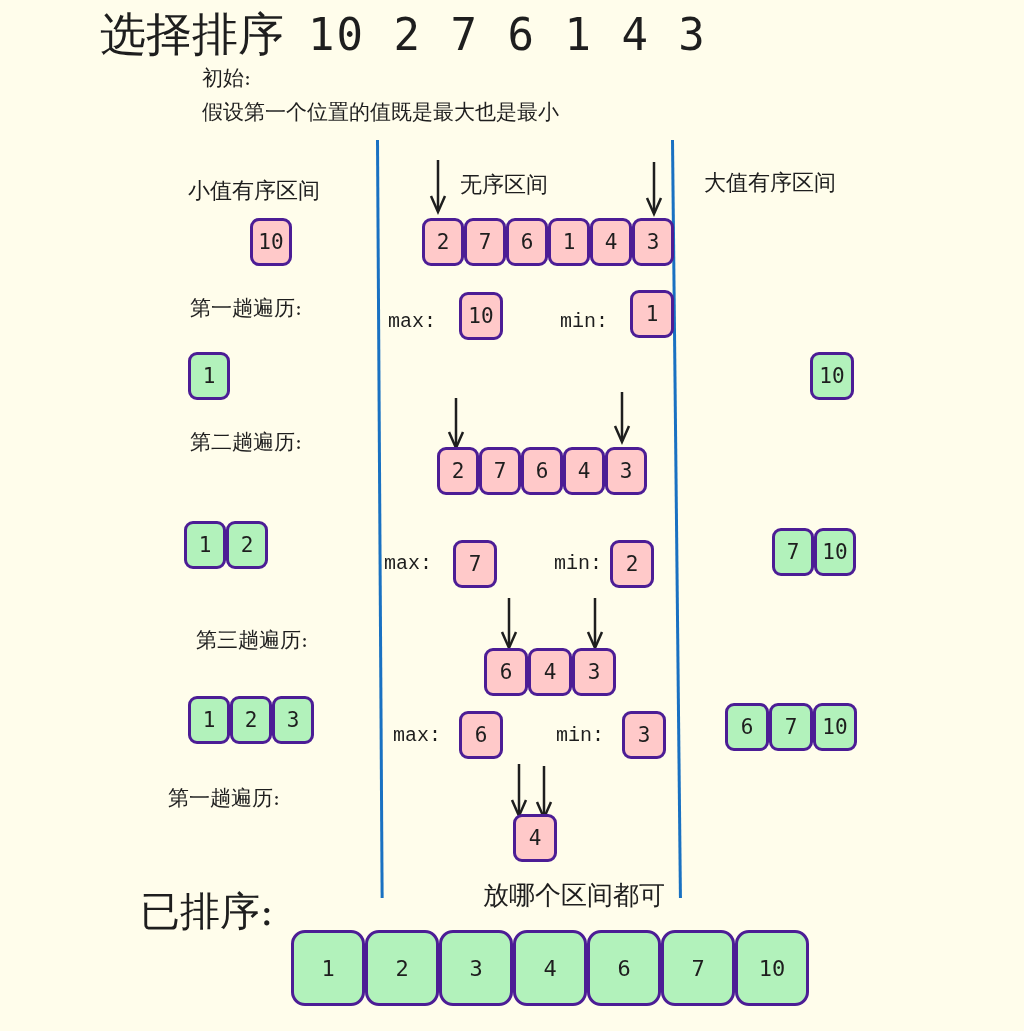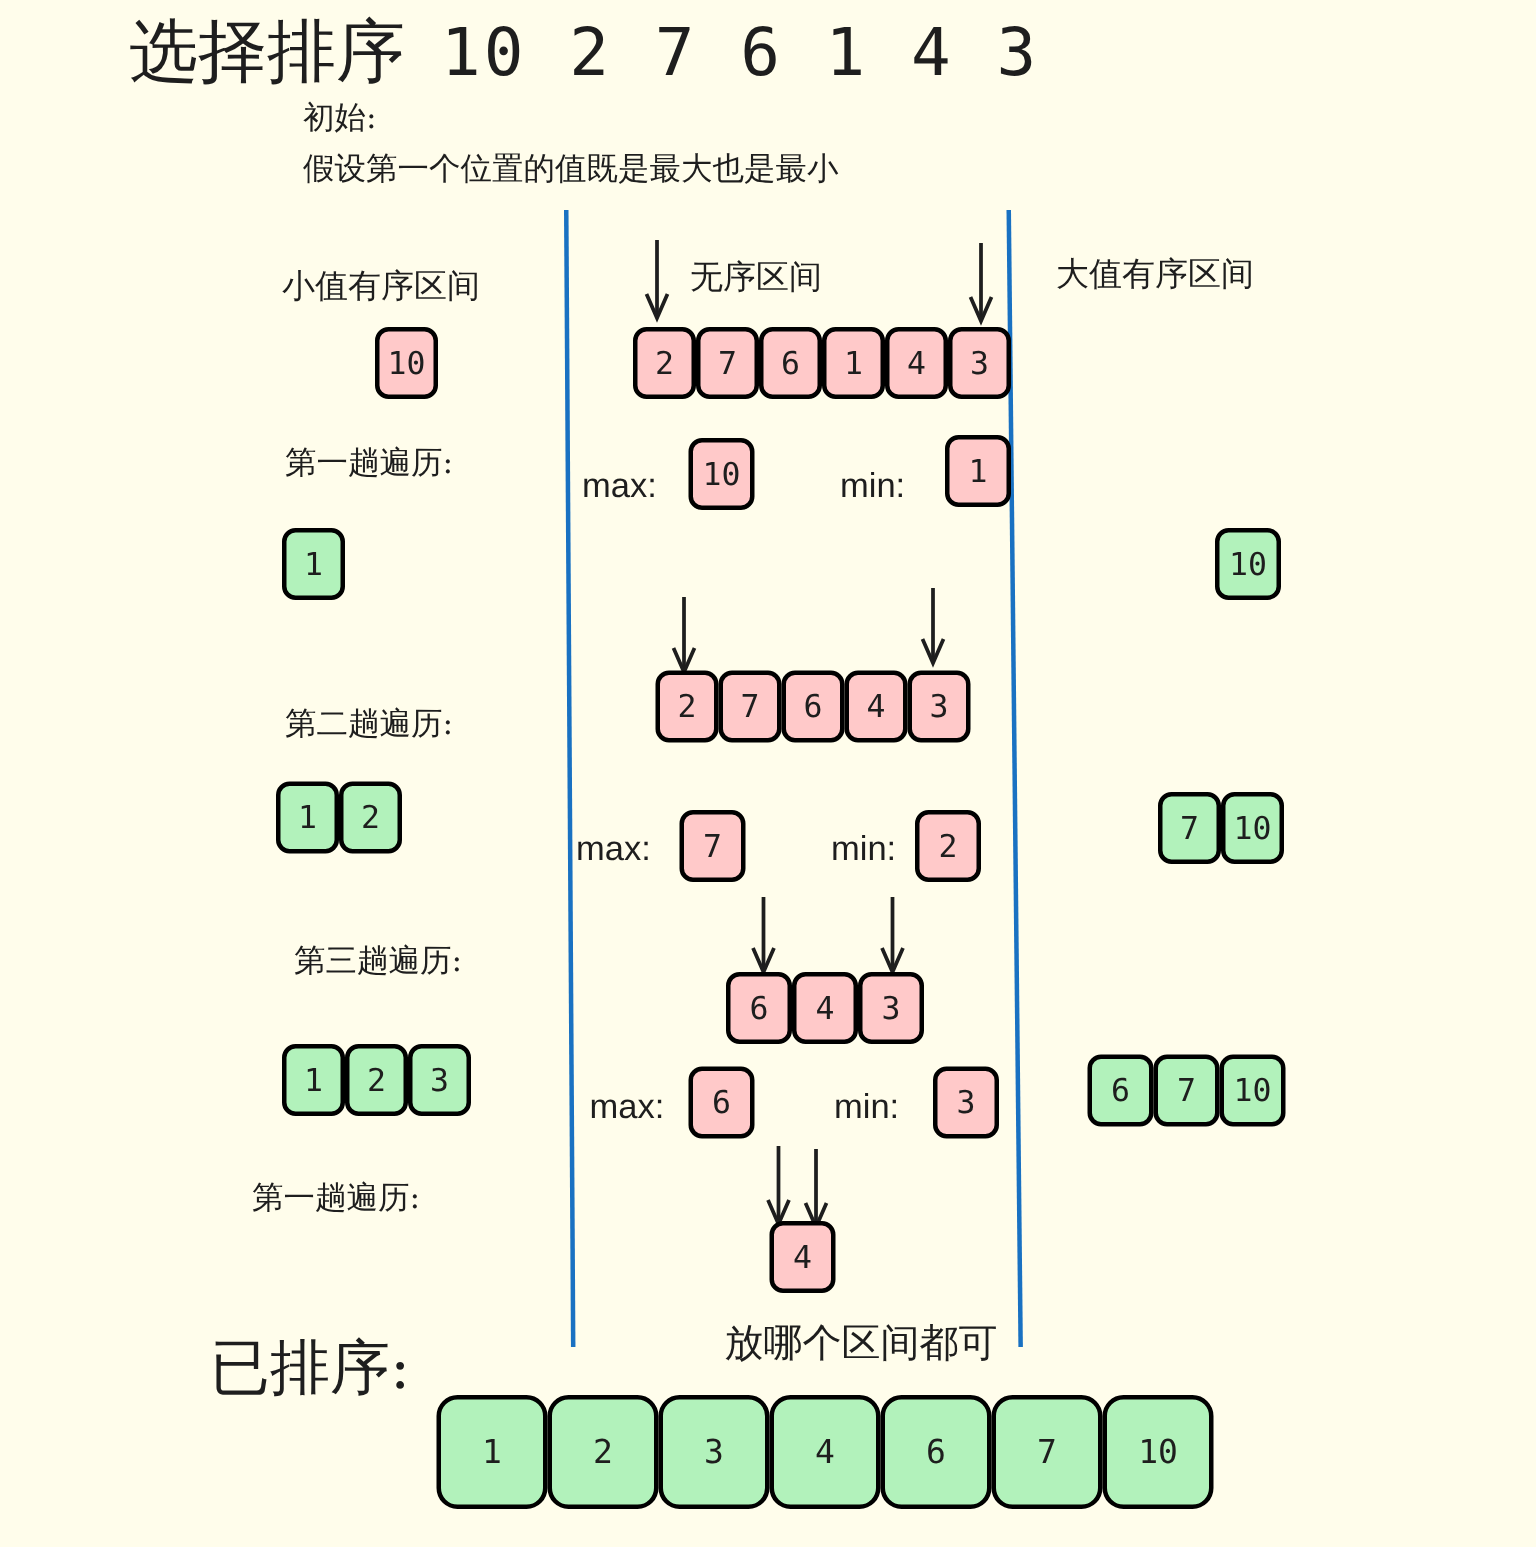--- a/index.html
+++ b/index.html
@@ -3,32 +3,32 @@
 <meta charset="utf-8">
 <style>
   html, body { margin:0; padding:0; }
   body {
     width:1024px; height:1031px; position:relative; overflow:hidden;
     background:#fffdeb;
     font-family:"DejaVu Sans", sans-serif; color:#1e1e1e;
   }
   .abs { position:absolute; }
   .cn { font-family:"DejaVu Serif", serif; color:#1e1e1e; white-space:nowrap; }
-  .title { left:86px; top:4px; font-size:46px; }
+  .title { left:100px; top:4px; font-size:46px; }
   .title .nums { font-family:"DejaVu Sans Mono", monospace; font-size:44px; margin-left:24px; letter-spacing:2px; }
   .row { display:flex; position:absolute; }
   .cell {
-    box-sizing:border-box; border:3px solid #000000; border-radius:9px;
+    box-sizing:border-box; border:3px solid #4c1d95; border-radius:9px;
     display:flex; align-items:center; justify-content:center;
     font-family:"DejaVu Sans Mono", monospace; font-size:21px; color:#1e1e1e;
   }
   .pink { background:#ffc9c9; }
   .green { background:#b2f2bb; }
   .vline { position:absolute; width:3px; background:#1971c2; }
-  .lbl { font-family:Liberation Sans, sans-serif; font-size:23px; }
+  .lbl { font-family:Liberation Mono, monospace; font-size:20px; }
   .cell.small { width:42px; height:48px; }
   .cell.big { width:74px; height:76px; font-size:22px; border-radius:14px; }
 </style>
 </head>
 <body>
 
 <div class="abs cn title">
   <span>选择排序</span><span class="nums">10 2 7 6 1 4 3</span>
 </div>
 <div class="abs cn" style="left:202px;top:64px;font-size:21px;">初始:</div>
@@ -63,21 +63,21 @@
 </div>
 
 <div class="abs cn" style="left:190px;top:294px;font-size:21px;text-align:right;">第一趟遍历:</div>
 <div class="abs lbl" style="left:388px;top:310px;">max:</div>
 <div class="cell pink abs" style="left:459px;top:292px;width:44px;height:48px;">10</div>
 <div class="abs lbl" style="left:560px;top:310px;">min:</div>
 <div class="cell pink abs" style="left:630px;top:290px;width:44px;height:48px;">1</div>
 <div class="cell green abs" style="left:188px;top:352px;width:42px;height:48px;">1</div>
 <div class="cell green abs" style="left:810px;top:352px;width:44px;height:48px;">10</div>
 
-<div class="abs cn" style="left:190px;top:428px;font-size:21px;margin-top:40px;">第二趟遍历:</div>
+<div class="abs cn" style="left:190px;top:428px;font-size:21px;">第二趟遍历:</div>
 <svg class="abs" style="left:442px;top:396px;" width="30" height="56">
     <line x1="14" y1="2" x2="14" y2="50" stroke="#1e1e1e" stroke-width="2.5"></line>
     <polyline points="7,36 14,52 21,36" fill="none" stroke="#1e1e1e" stroke-width="2.5"></polyline>
   </svg>
 <svg class="abs" style="left:608px;top:390px;" width="30" height="56">
     <line x1="14" y1="2" x2="14" y2="50" stroke="#1e1e1e" stroke-width="2.5"></line>
     <polyline points="7,36 14,52 21,36" fill="none" stroke="#1e1e1e" stroke-width="2.5"></polyline>
   </svg>
 <div class="row" style="left:437px;top:447px;">
   <div class="cell pink small">2</div>

